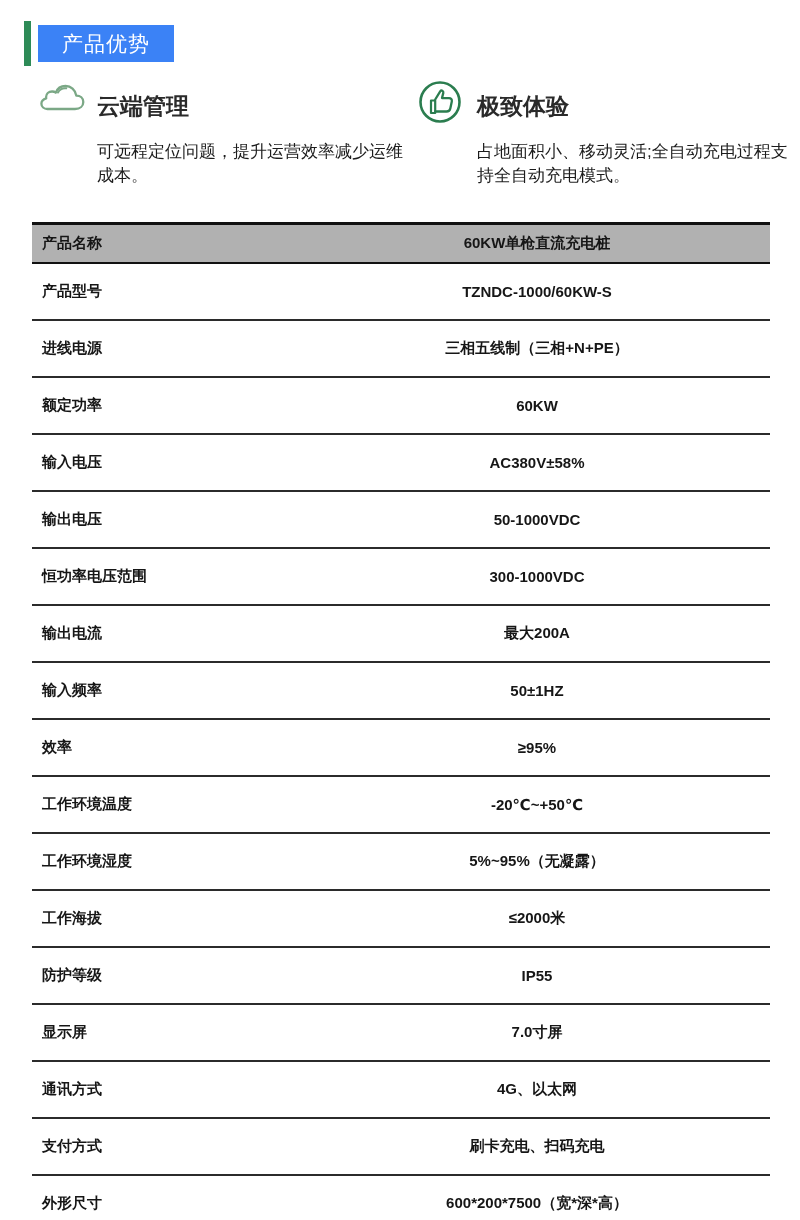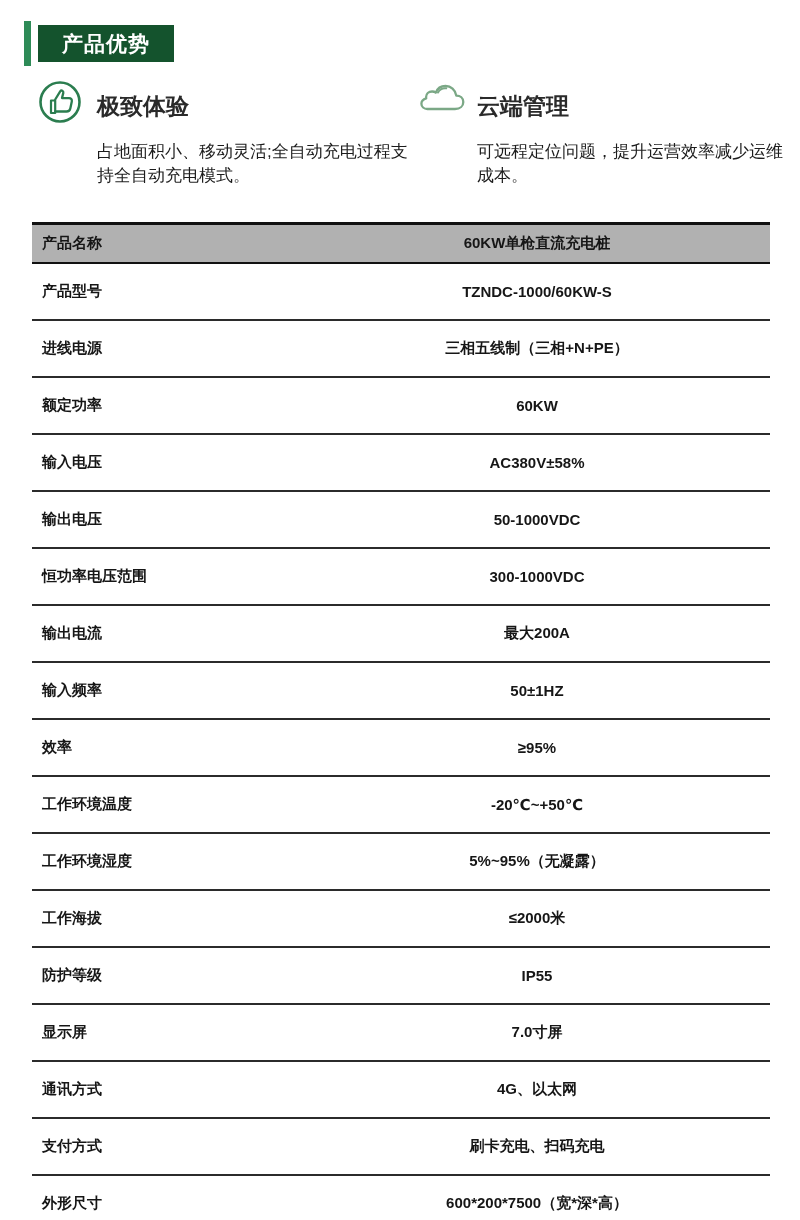--- a/index.html
+++ b/index.html
@@ -5,21 +5,21 @@
   html,body{margin:0;padding:0;}
   body{
     width:800px;height:1220px;background:#ffffff;overflow:hidden;
     font-family:"Liberation Sans","DejaVu Sans",sans-serif;color:#1f1f1f;
   }
   .page{position:relative;width:800px;height:1220px;}
 
   
   .section-badge{display:flex;align-items:center;margin-left:24px;}
   .badge-bar{width:7px;align-self:stretch;background:#2E8B57;margin:-4px 7px -4px 0;}
-  .badge-box{background:#14532d;color:#fff;font-size:21px;font-weight:bold;
+  .badge-box{background:#3b82f6;color:#fff;font-size:21px;font-weight:normal;
     padding:7px 24px;letter-spacing:1px;line-height:1.1;}
   .sec1{margin-top:25px;}
   .sec2{margin-top:40px;}
   .sec3{margin-top:43px;padding-left:26px;}
 
   
   .features-grid{display:grid;grid-template-columns:380px 380px;
     padding:20px 0 0 38px;row-gap:30px;}
   .feature-head{display:flex;align-items:center;gap:15px;height:48px;}
   .feature-icon{width:44px;height:52px;flex:0 0 auto;}
@@ -95,42 +95,42 @@
 
   <div class="section-badge sec1">
     <div class="badge-bar"></div>
     <div class="badge-box">产品优势</div>
   </div>
 
   <div class="features-grid">
       <div class="feature">
         <div class="feature-head">
           <span class="feature-icon">
+            <svg width="50" height="36" viewBox="0 0 50 36">
+      <path d="M12 29 h25 c5.2 0 8.3-3 8.3-7 0-3.9-3-6.4-7-6.4 C37.4 9.5 32.8 6 27.6 6 c-4.7 0-8.3 2.6-9.8 6.7 -1-.8-2.3-1.2-3.7-1.2 -3.5 0-6 2.4-6 5.6 0 .4 0 .8 .1 1.2 C5 19.2 3.4 21.3 3.4 23.7 c0 3 2.6 5.3 6 5.3 Z" fill="none" stroke="#7BA886" stroke-width="2.3" stroke-linejoin="round"></path>
+      <path d="M20 12.5 c1.6-3 4.7-4.6 8.2-4.2" fill="none" stroke="#7BA886" stroke-width="2" stroke-linecap="round"></path>
+    </svg>
+          </span>
+          <div class="feature-title">云端管理</div>
+        </div>
+        <div class="feature-desc">可远程定位问题，提升运营效率减少运维成本。</div>
+      </div>
+      <div class="feature">
+        <div class="feature-head">
+          <span class="feature-icon">
             <svg width="44" height="44" viewBox="0 0 44 44">
       <circle cx="22" cy="22" r="19.5" fill="none" stroke="#2B7D4F" stroke-width="2.6"></circle>
       <path d="M13 20.5 h4.2 v12.5 H13 Z" fill="none" stroke="#2B7D4F" stroke-width="2.2" stroke-linejoin="round"></path>
       <path d="M17.2 31.5 h11.3 c2.2 0 3.4-1 3.8-3 l1.5-7 c.4-2-.8-3.4-2.8-3.4 h-7 l1.3-5.2 c.4-2-1.9-3.3-3.1-1.5 l-5 8.1" fill="none" stroke="#2B7D4F" stroke-width="2.3" stroke-linejoin="round" stroke-linecap="round"></path>
     </svg>
           </span>
           <div class="feature-title">极致体验</div>
         </div>
         <div class="feature-desc">占地面积小、移动灵活;全自动充电过程支持全自动充电模式。</div>
       </div>
-      <div class="feature">
-        <div class="feature-head">
-          <span class="feature-icon">
-            <svg width="50" height="36" viewBox="0 0 50 36">
-      <path d="M12 29 h25 c5.2 0 8.3-3 8.3-7 0-3.9-3-6.4-7-6.4 C37.4 9.5 32.8 6 27.6 6 c-4.7 0-8.3 2.6-9.8 6.7 -1-.8-2.3-1.2-3.7-1.2 -3.5 0-6 2.4-6 5.6 0 .4 0 .8 .1 1.2 C5 19.2 3.4 21.3 3.4 23.7 c0 3 2.6 5.3 6 5.3 Z" fill="none" stroke="#7BA886" stroke-width="2.3" stroke-linejoin="round"></path>
-      <path d="M20 12.5 c1.6-3 4.7-4.6 8.2-4.2" fill="none" stroke="#7BA886" stroke-width="2" stroke-linecap="round"></path>
-    </svg>
-          </span>
-          <div class="feature-title">云端管理</div>
-        </div>
-        <div class="feature-desc">可远程定位问题，提升运营效率减少运维成本。</div>
-      </div>
     </div>
 
 
   <table class="param-table">
     <tbody>
       <tr class="hdr">
         <td class="lbl">产品名称</td>
         <td class="val">60KW单枪直流充电桩</td>
       </tr>
     <tr>

